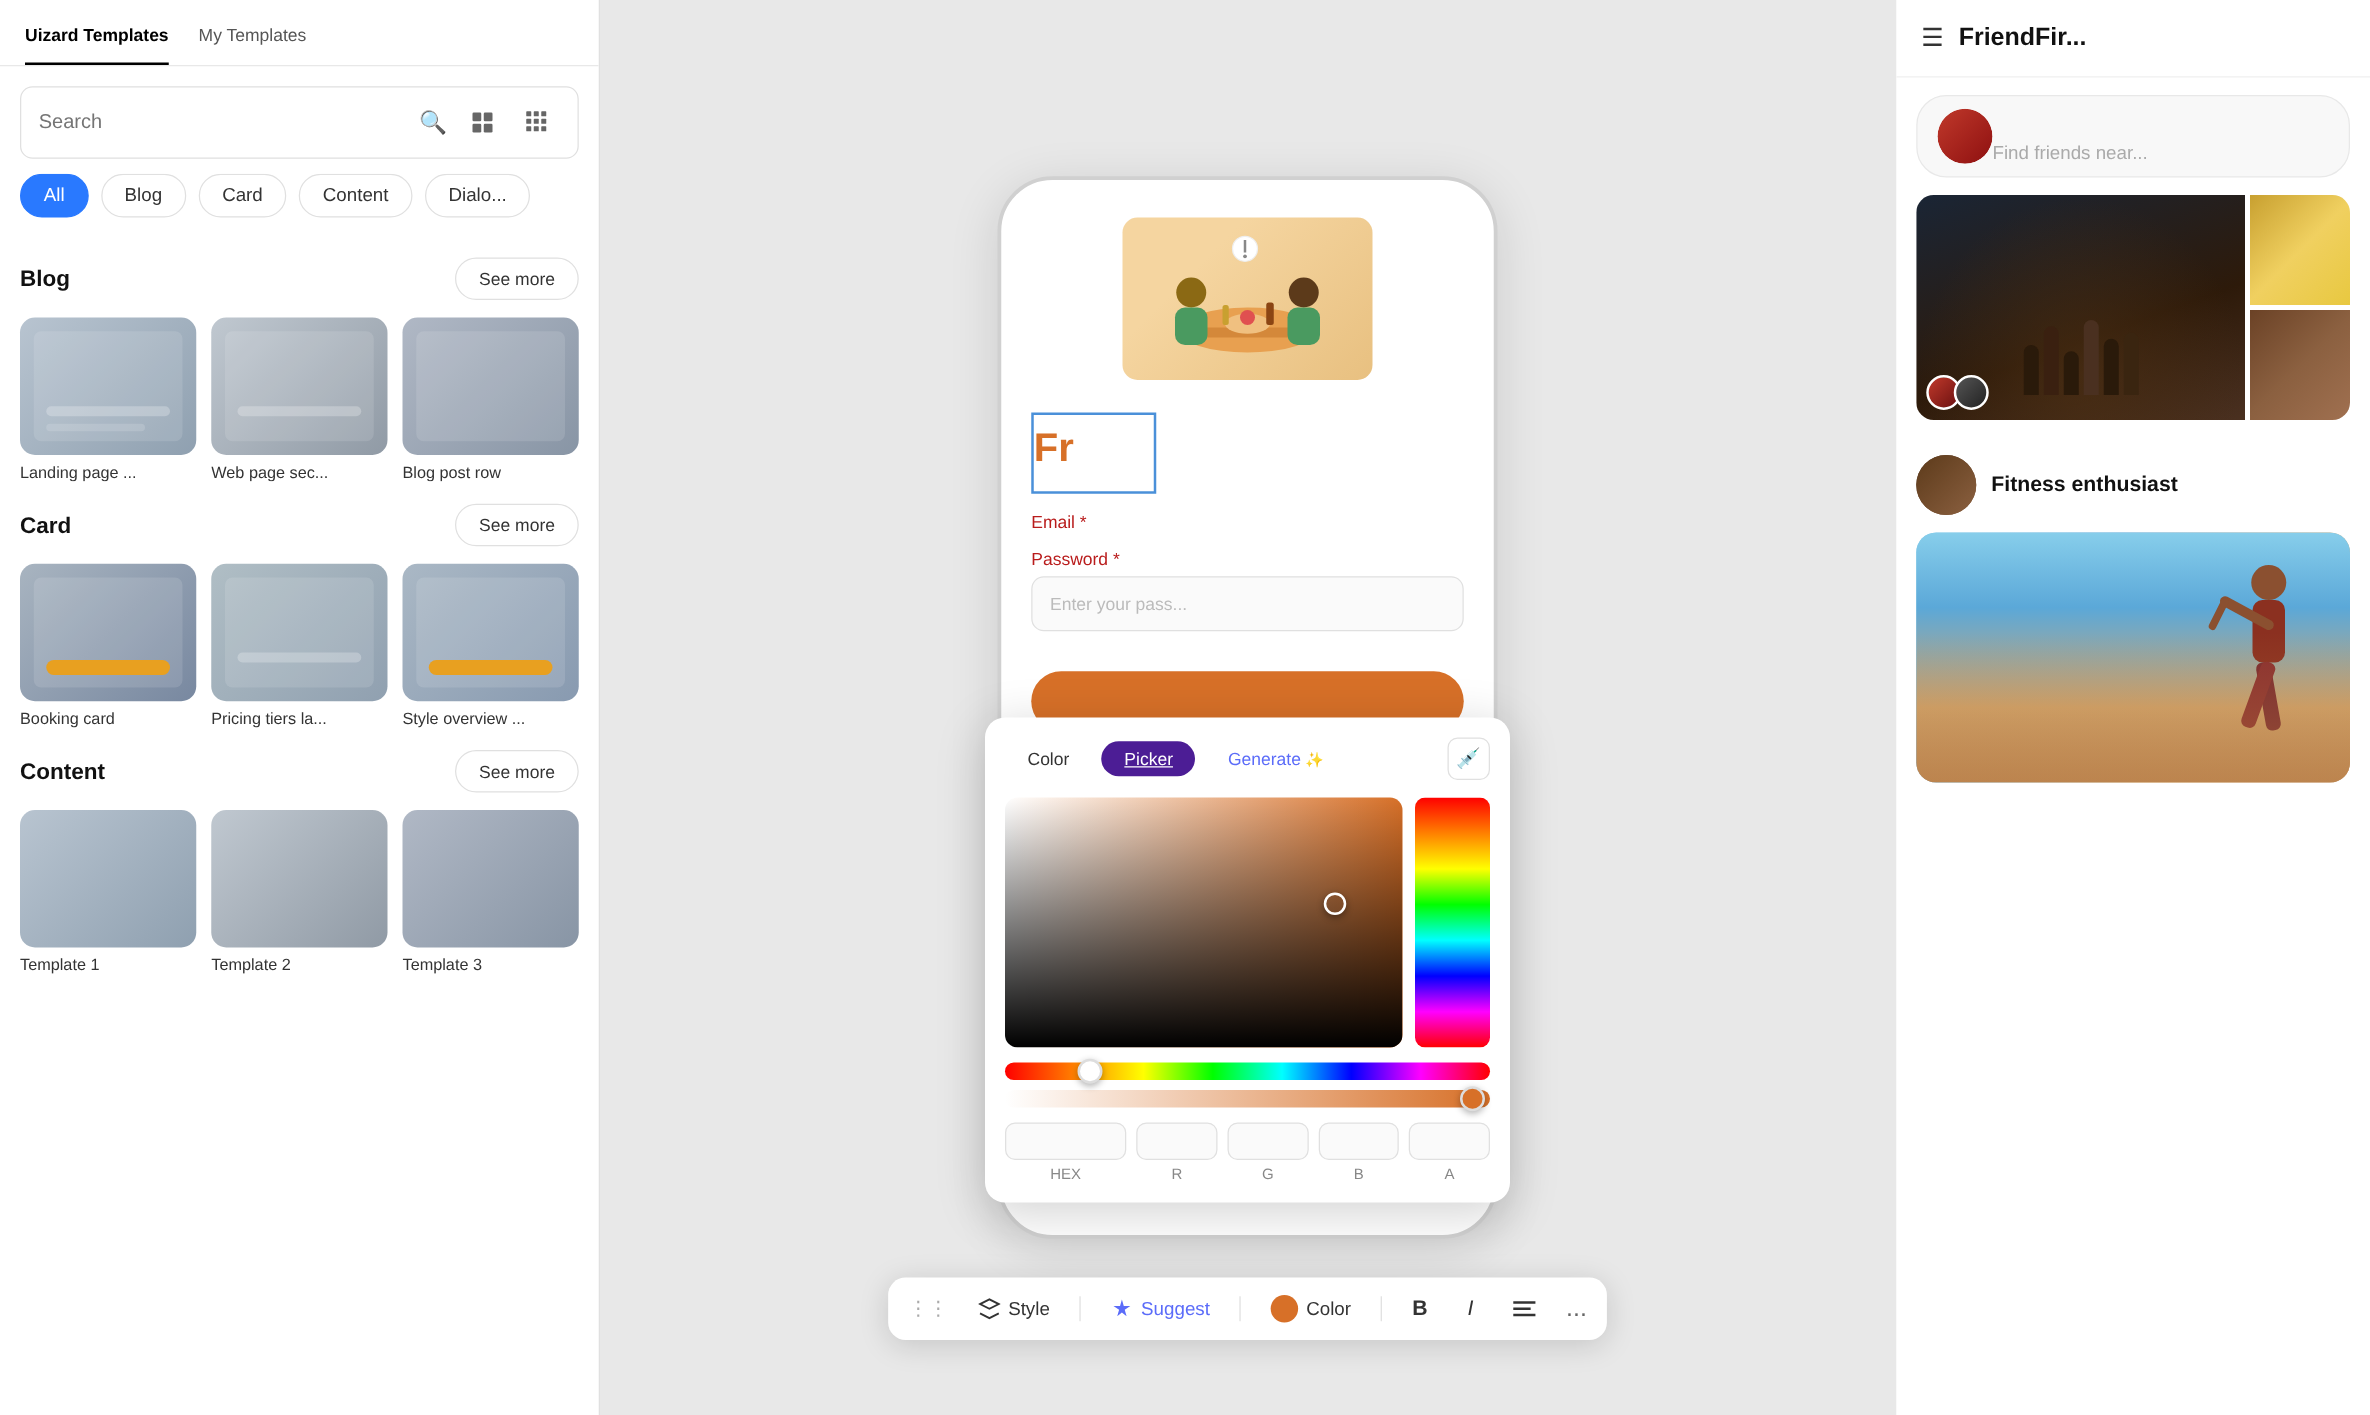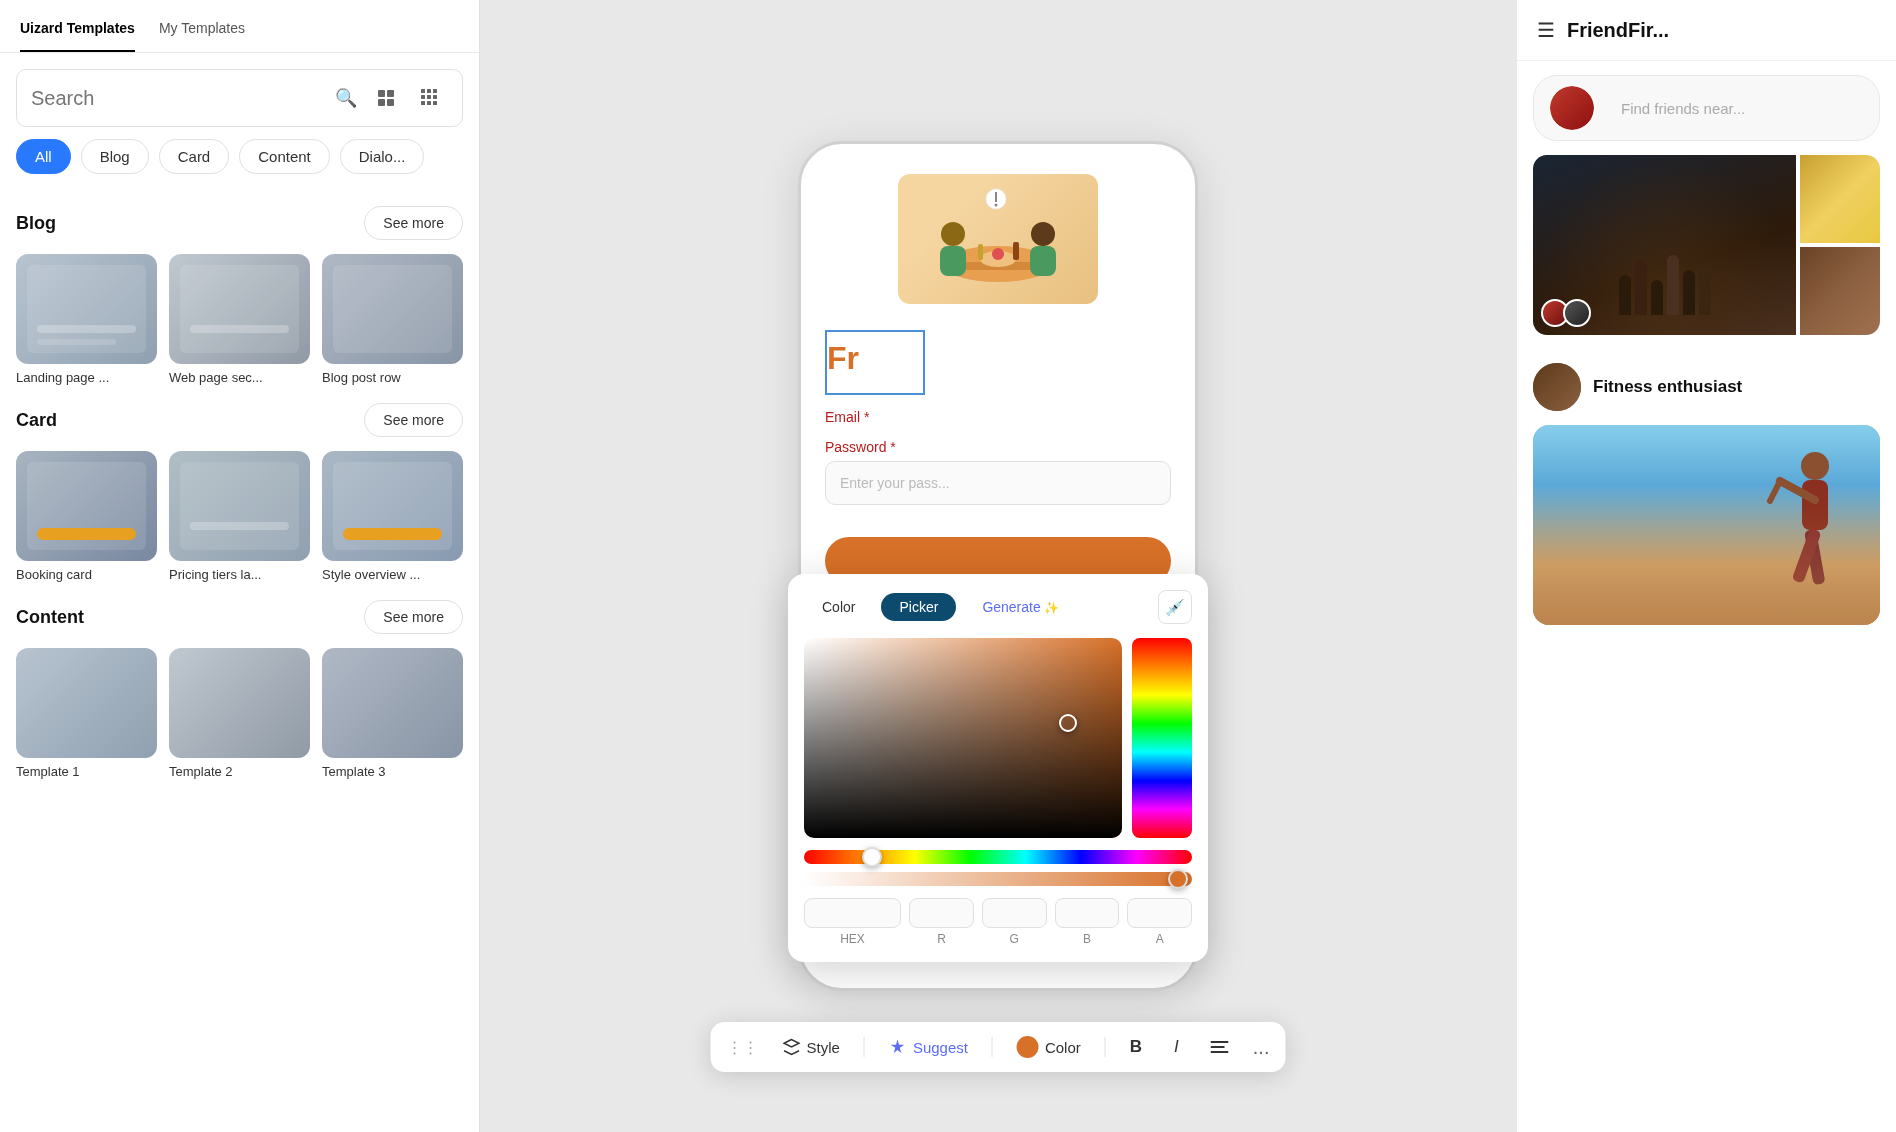--- a/index.html
+++ b/index.html
@@ -53,21 +53,21 @@
       border-radius: 10px;
       padding: 10px 14px;
       gap: 10px;
       background: #fff;
     }
 
     .search-input {
       flex: 1;
       border: none;
       outline: none;
-      font-size: 20px;
+      font-size: 16px;
       color: #888;
     }
 
     .search-icon {
       color: #888;
       font-size: 18px;
     }
 
     .grid-icons {
       display: flex;
@@ -415,22 +415,23 @@
     .picker-tab {
       padding: 6px 18px;
       border-radius: 20px;
       font-size: 14px;
       font-weight: 500;
       cursor: pointer;
       color: #333;
     }
 
     .picker-tab.active {
-      background: #0c4a6e;
+      background: #4c1d95;
       color: #fff;
+      text-decoration: underline;
     }
 
     .picker-tab.generate {
       color: #5b6cf9;
     }
 
     .eyedropper-btn {
       margin-left: auto;
       width: 34px;
       height: 34px;
@@ -590,22 +591,22 @@
     }
 
     .right-content {
       flex: 1;
       overflow-y: auto;
     }
 
     .friend-search {
       margin: 14px 16px;
       display: flex;
-      align-items: center;
-      gap: 27px;
+      align-items: flex-end;
+      gap: 0;
       border: 1.5px solid #e8e8e8;
       border-radius: 24px;
       padding: 10px 16px;
       background: #f8f8f8;
     }
 
     .friend-avatar {
       width: 44px;
       height: 44px;
       border-radius: 50%;

